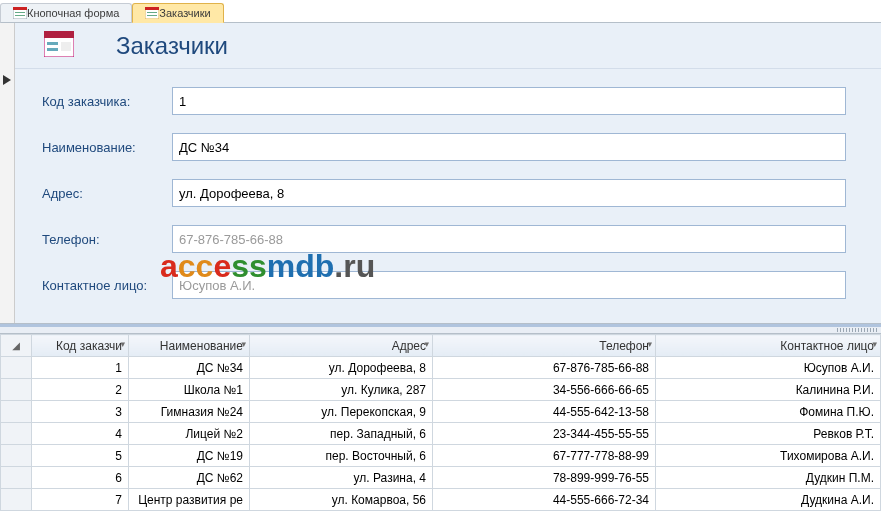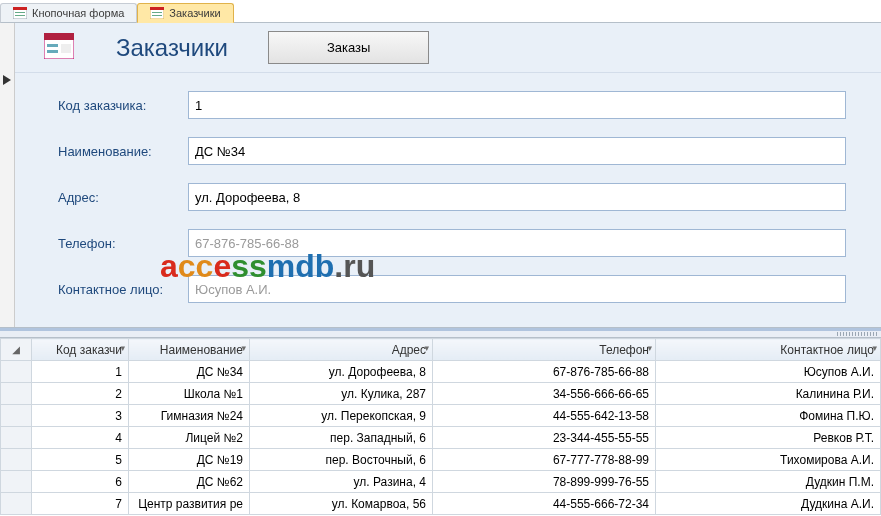--- a/index.html
+++ b/index.html
@@ -1,28 +1,28 @@
 <!DOCTYPE html>
 <html><head>
 <meta charset="utf-8">
 <style>
 html,body{margin:0;padding:0;font-family:Tahoma,Arial,sans-serif;font-size:12px;background:#fff;color:#000;width:881px;height:516px;overflow:hidden}
 .tab-strip{display:flex;align-items:flex-end;height:22px;background:#fff;border-bottom:1px solid #b5bfc9}
-.tab{display:flex;align-items:center;gap:5px;padding:3px 12px;font-size:11px;color:#3b3b3b;cursor:pointer;border:1px solid transparent;border-top-left-radius:3px;border-top-right-radius:3px;position:relative;top:1px}
+.tab{display:flex;align-items:center;padding:3px 12px;font-size:11px;color:#3b3b3b;cursor:pointer;border:1px solid transparent;border-top-left-radius:3px;border-top-right-radius:3px;position:relative;top:1px}
 .tab.active{background:#ffe8a6;border:1px solid #e0b24a;border-bottom:1px solid #ffe8a6}
 .tab.inactive{background:#eef2f6;border:1px solid #c6ccd4;border-bottom:1px solid #b5bfc9}
 .tab-icon svg{width:14px;height:12px;display:block}
 .form-area{position:relative;background:#e9f0f8;border-bottom:1px solid #b5bfc9;padding:0 0 0 14px}
 .record-selector{position:absolute;left:0;top:0;bottom:0;width:14px;background:#f3f3f3;border-right:1px solid #ccc}
 .record-selector svg{position:absolute;top:52px;left:3px}
 .form-header{display:flex;align-items:center;gap:40px;padding:8px 0 8px 30px;border-bottom:1px solid #d3ddea}
 .form-logo svg{width:30px;height:26px}
 .form-title{font-size:24px;color:#1f497d;padding-left:2px}
 .orders-btn{background:linear-gradient(#f7f7f7,#e3e3e3);border:1px solid #8a8a8a;padding:8px 58px;font-size:13px;cursor:pointer}
-.form-body{padding:18px 35px 24px 44px}
+.form-body{padding:18px 35px 24px 28px}
 .form-row{display:flex;align-items:center;margin-bottom:18px}
 .form-row label{width:130px;color:#1f497d;font-size:13px}
 .form-row input{flex:1;border:1px solid #9fb7d4;padding:4px 6px;font-size:13px;font-family:inherit;height:18px;background:#fff}
 .form-row input.disabled{color:#9a9a9a}
 
 
 .grid-wrap{border-top:3px solid #b0c4de}
 .grid-splitter{height:6px;background:#e9eef5;position:relative;border-bottom:1px solid #b5bfc9}
 .grid-splitter::after{content:"";position:absolute;right:4px;top:1px;width:40px;height:4px;display:block;background:repeating-linear-gradient(90deg,#9aa6b2 0 1px,transparent 1px 3px)}
 table{border-collapse:collapse;width:100%;font-size:12px}
@@ -85,21 +85,20 @@
     <span class="form-logo">
       <svg viewBox="0 0 30 26">
           <rect x="0" y="0" width="30" height="26" fill="#fff" stroke="#b06"></rect>
           <rect x="0" y="0" width="30" height="7" fill="#b02040"></rect>
           <rect x="3" y="11" width="11" height="3" fill="#6ab"></rect>
           <rect x="3" y="17" width="11" height="3" fill="#6ab"></rect>
           <rect x="17" y="11" width="10" height="9" fill="#eee"></rect>
         </svg>
     </span>
     <span class="form-title">Заказчики</span>
-    <button class="orders-btn">Заказы</button>
   </div>
 
   <div class="form-body">
     <div class="form-row">
       <label>Код заказчика:</label>
       <input value="1" style="">
     </div>
     <div class="form-row">
       <label>Наименование:</label>
       <input value="ДС №34" style="">

